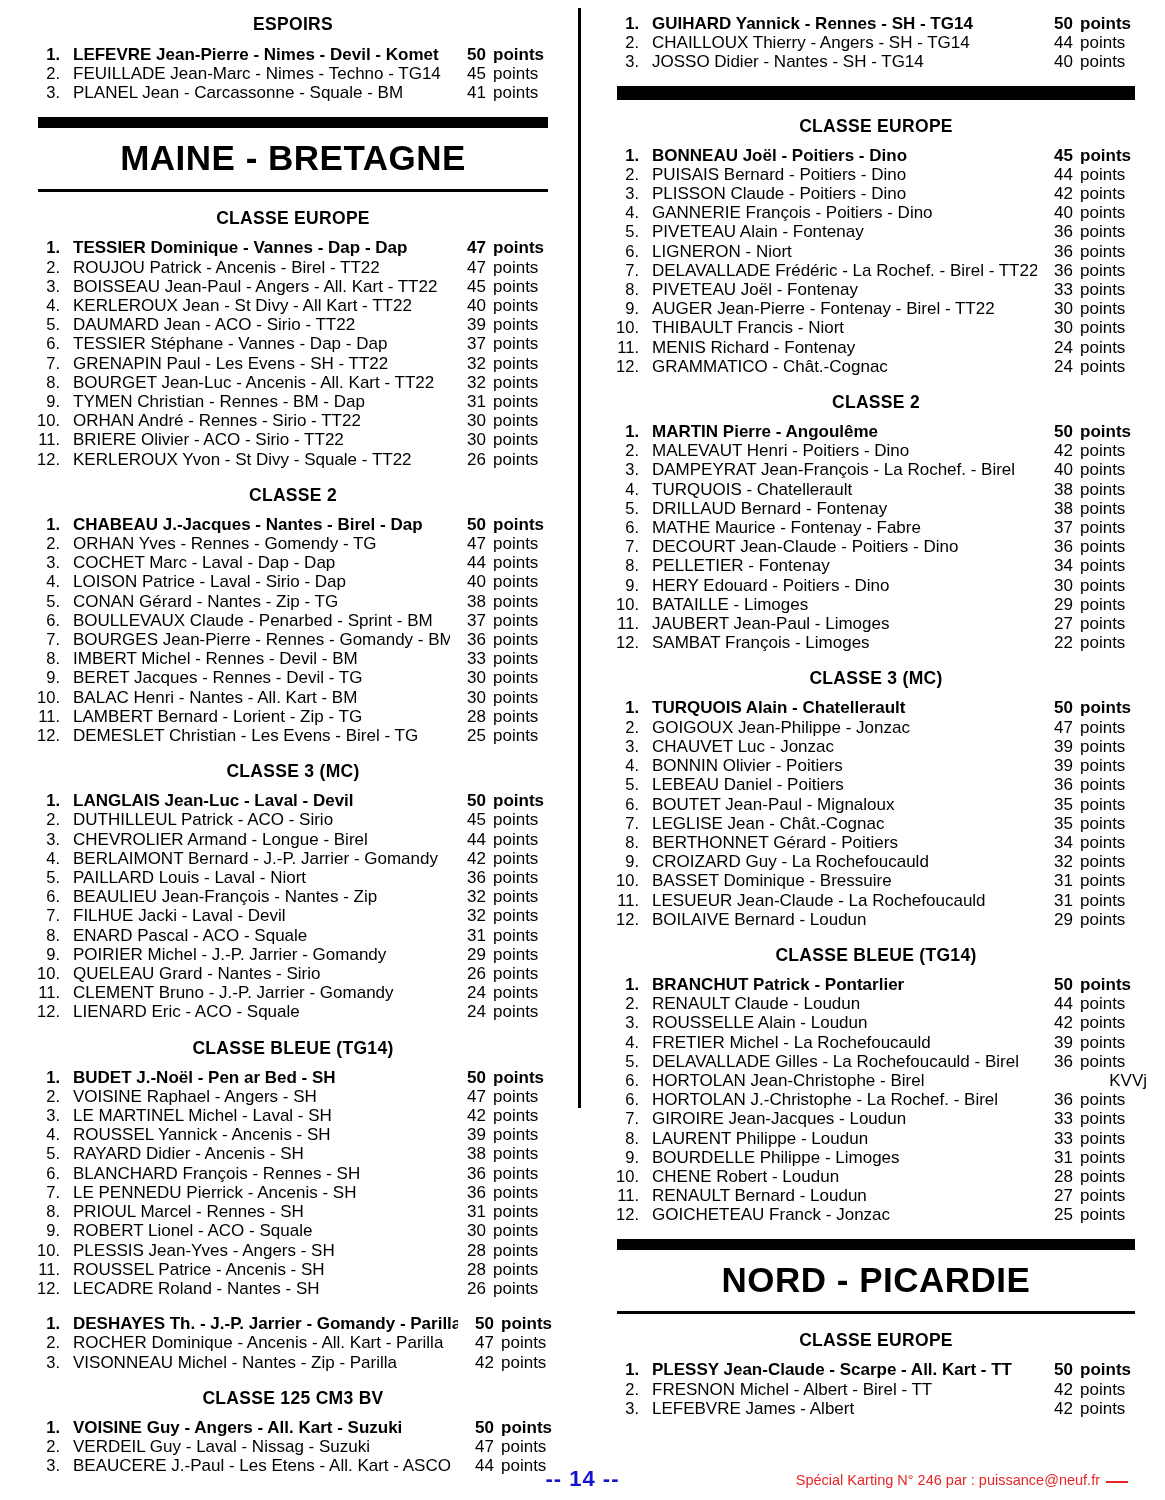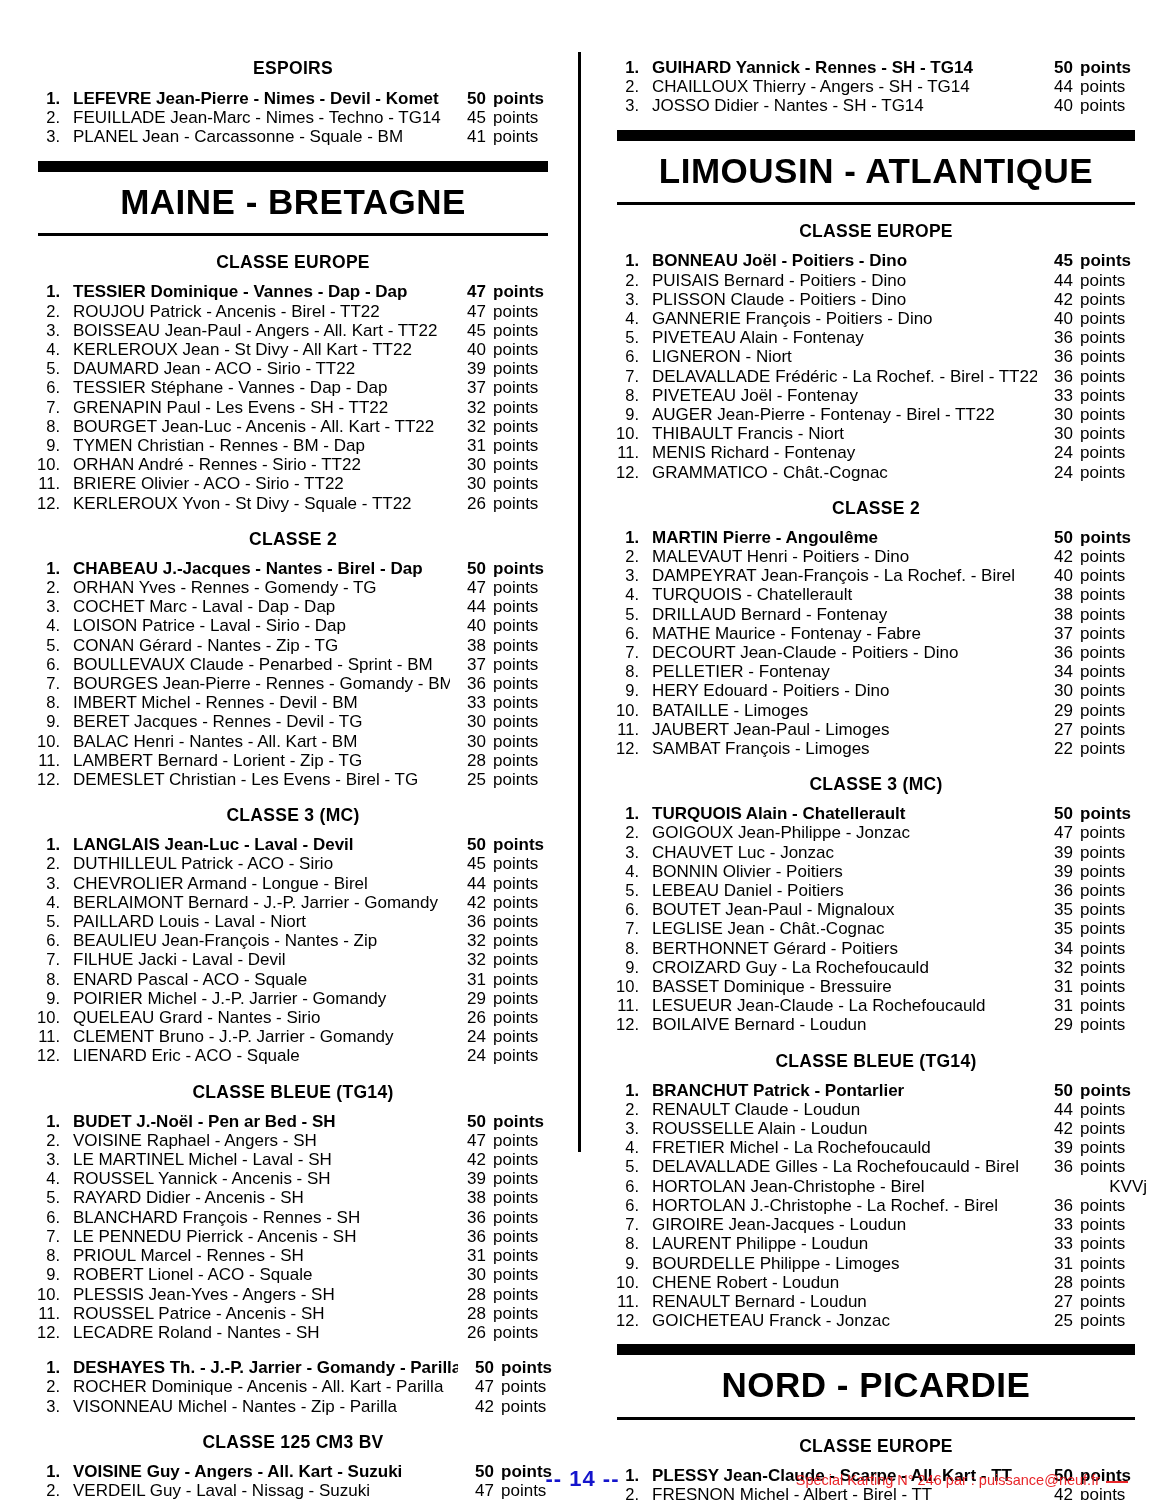--- a/index.html
+++ b/index.html
@@ -17,21 +17,20 @@
     height: 1500px;
     background: #ffffff;
     overflow: hidden;
     box-sizing: border-box;
   }
   .columns {
     display: flex;
     width: 1165px;
     height: 1168px;
     box-sizing: border-box;
-    margin-top: 44px;
   }
   .col {
     box-sizing: border-box;
     position: relative;
   }
   .col-left {
     width: 578px;
     padding: 8px 14px 0 22px;
   }
   .col-divider {
@@ -531,21 +530,20 @@
                 <td class="rank">3.</td>
                 <td class="entry">JOSSO Didier - Nantes - SH - TG14</td>
                 <td class="pts"><span class="num">40</span><span class="unit">points</span></td>
               </tr>
             </tbody>
         </table>
       </div>
 
       <div class="region-block">
         <div class="rule-thick"></div>
-        <div class="region-title">LIMOUSIN - ATLANTIQUE</div>
         <div class="rule-thin"></div>
       </div>
 
       <div>
           <div class="class-section">
             <div class="class-title">CLASSE EUROPE</div>
             <table class="results">
               <tbody>
                 <tr class="first">
                   <td class="rank">1.</td>

